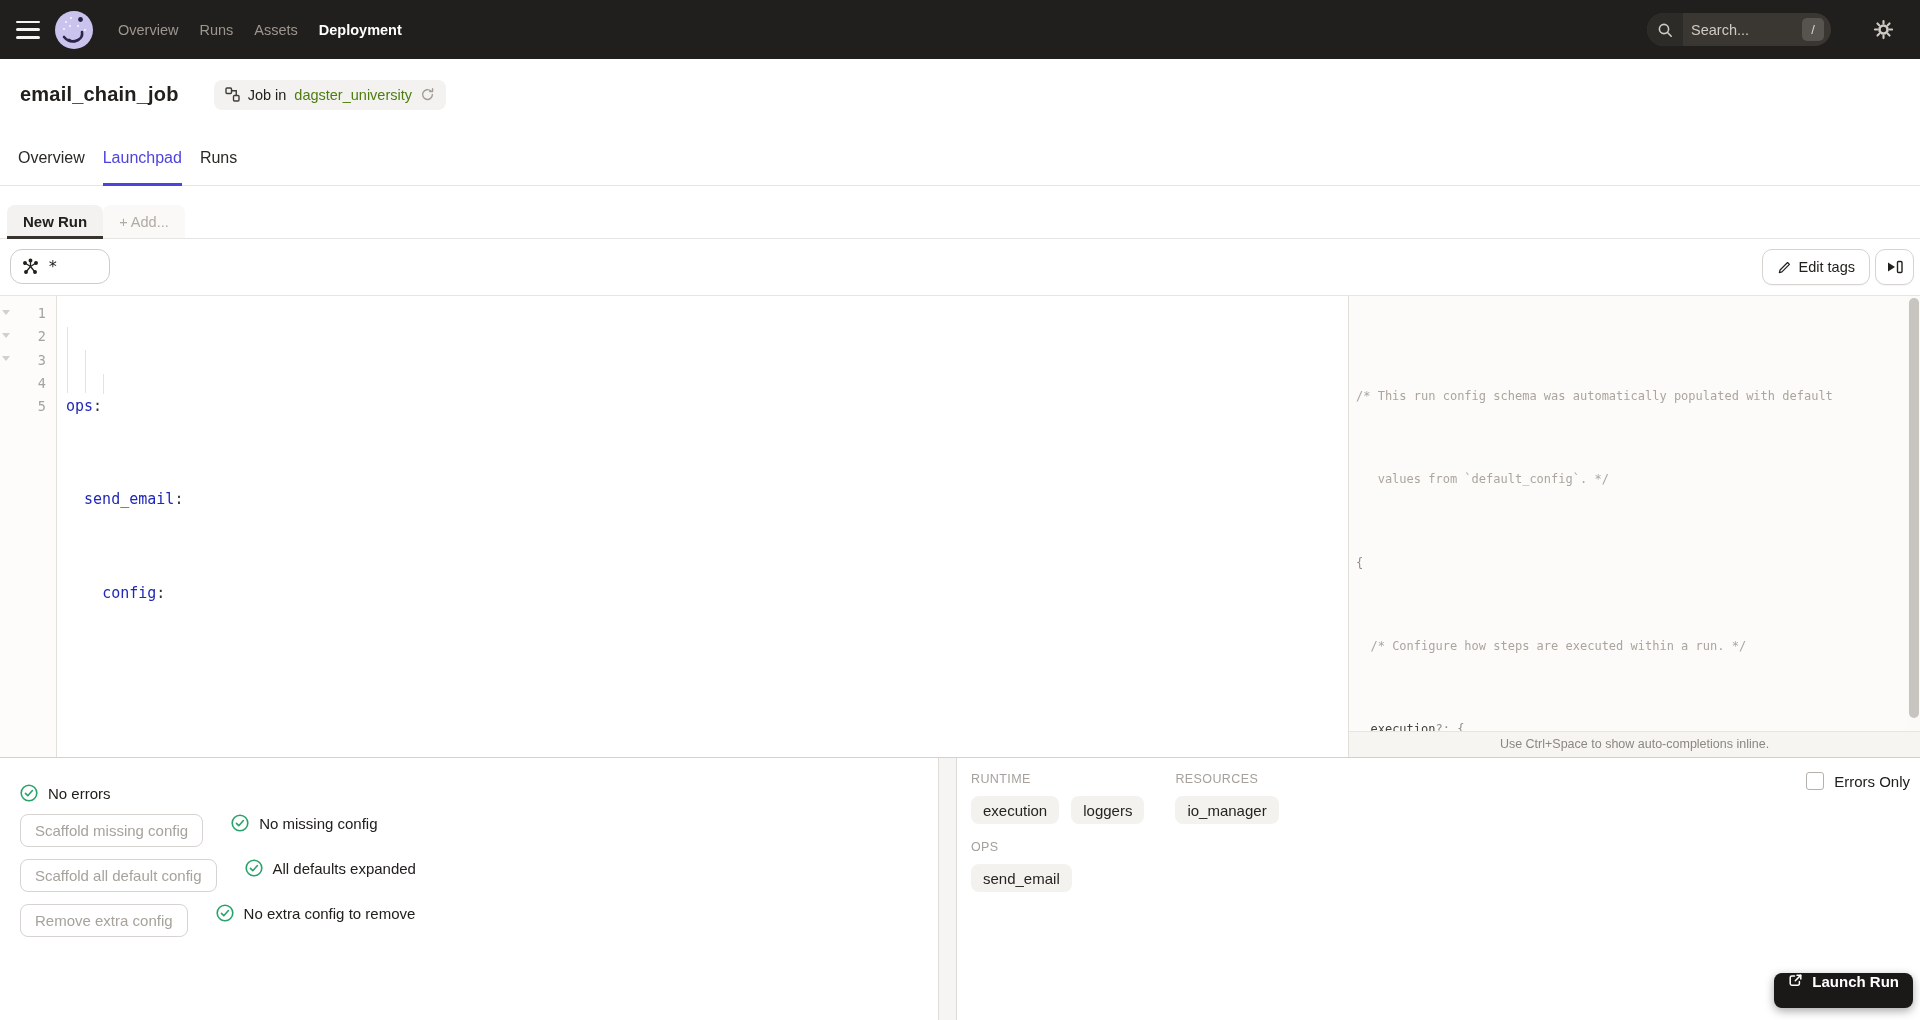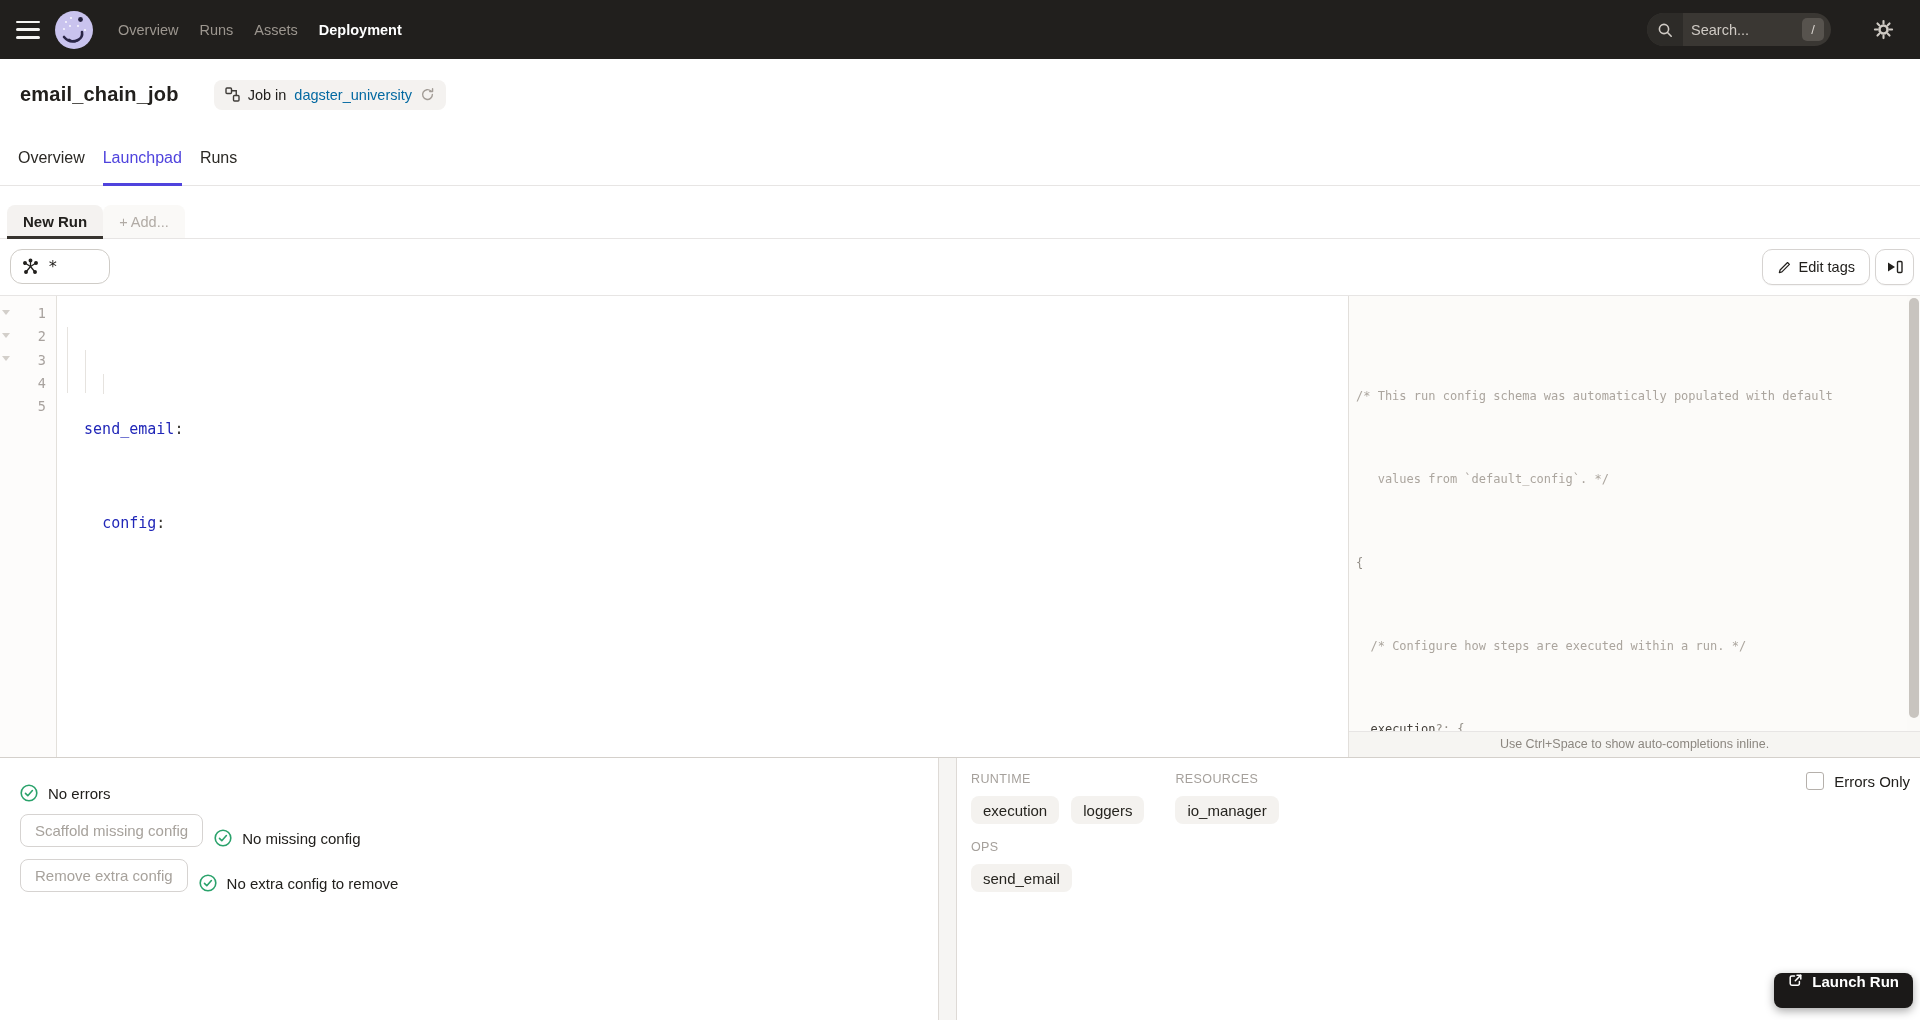--- a/index.html
+++ b/index.html
@@ -24,21 +24,21 @@
   .slash-key { width:22px; height:23px; background:#57534e; border-radius:5px; color:#d8d4cf;
     font-size:13px; display:flex; align-items:center; justify-content:center; margin-right:7px; }
   .gear { margin-left:42px; margin-right:12px; display:flex; align-items:center; cursor:pointer; }
 
   
   .pagehead { position:absolute; top:59px; left:0; width:1920px; height:71px;
     display:flex; align-items:center; padding-left:20px; }
   .page-title { font-size:20px; font-weight:700; letter-spacing:.2px; }
   .job-badge { margin-left:35px; height:30px; background:#f4f2f0; border-radius:8px;
     display:flex; align-items:center; gap:8px; padding:0 11px; font-size:14.5px; }
-  .job-badge a { color:#0369a1; text-decoration:none; cursor:pointer; }
+  .job-badge a { color:#4d7c0f; text-decoration:none; cursor:pointer; }
 
   
   .tabs-row { position:absolute; top:130px; left:0; width:1920px; height:56px;
     border-bottom:1px solid #e7e5e4; display:flex; align-items:stretch; padding-left:18px; gap:18px; }
   .tab { display:flex; align-items:center; font-size:16px; color:#2b2925; cursor:pointer; position:relative; }
   .tab.active { color:#4f43dd; }
   .tab.active::after { content:""; position:absolute; left:0; right:0; bottom:-1px; height:3px; background:#4f43dd; }
 
   
   .jobtabs-row { position:absolute; top:205px; left:0; width:1920px; height:34px;
@@ -94,21 +94,21 @@
 
   
   .bottom { position:absolute; top:757px; left:0; width:1920px; height:263px;
     border-top:1px solid #d4d0cb; display:flex; background:#fff; }
   .bottom-left { width:938px; padding:14px 0 0 20px; }
   .splitter { width:19px; background:#f6f5f3; border-left:1px solid #dedad6; border-right:1px solid #dedad6; cursor:col-resize; }
   .bottom-right { flex:1; position:relative; padding:14px 0 0 14px; }
   .sec-label { font-size:12.5px; color:#a5a09b; letter-spacing:.4px; }
   .check-row { display:flex; align-items:center; gap:10px; font-size:15px; color:#22201d; }
   .mt12 { margin-top:12px; } .mt18 { margin-top:18px; }
-  .action-row { display:flex; align-items:flex-end; gap:11px; margin-top:12px; }
+  .action-row { display:flex; align-items:flex-start; gap:28px; margin-top:12px; }
   .action-btn { height:33px; padding:0 14px; border:1px solid #d6d3d1; border-radius:8px;
     background:#fff; color:#a7a29c; font-size:15px; font-family:"Liberation Sans", sans-serif; cursor:pointer; }
   .summary-cols { display:flex; gap:31px; }
   .chips { display:flex; gap:12px; margin-top:10px; }
   .chip { height:28px; padding:0 12px; background:#f4f2ef; border-radius:8px;
     display:flex; align-items:center; font-size:15px; color:#26241f; }
   .ops-section { margin-top:16px; }
   .errors-only { position:absolute; top:14px; right:10px; display:flex; align-items:center; gap:10px; font-size:15px; }
   .checkbox { width:18px; height:18px; border:1.5px solid #b5b0ab; border-radius:3px; background:#fff; cursor:pointer; }
   .launch-btn { position:absolute; right:7px; bottom:12px; height:35px; padding:0 14px;
@@ -248,20 +248,21 @@
         <div class="gn">5</div>
       </div>
     <div class="fold-gutter">
       <div class="fold-arrow" style="top:14px"></div>
       <div class="fold-arrow" style="top:37px"></div>
       <div class="fold-arrow" style="top:60px"></div>
     </div>
     <div class="code">
       
     
+        <div class="cl"><span></span><span class="k">ops</span><span class="p">:</span><span class="v"></span></div>
       
         <div class="cl"><span>  </span><span class="k">send_email</span><span class="p">:</span><span class="v"></span></div>
       
         <div class="cl"><span>    </span><span class="k">config</span><span class="p">:</span><span class="v"></span></div>
       
       
         
       </div>
     <div class="guide" style="left:67px; top:31px; height:66px;"></div>
     <div class="guide" style="left:85px; top:54px; height:43px;"></div>
@@ -336,20 +337,30 @@
           <button class="action-btn">Scaffold missing config</button>
           <div class="check-row">
             <svg width="18" height="18" viewBox="0 0 18 18">
               <circle cx="9" cy="9" r="7.8" fill="none" stroke="#2aa26b" stroke-width="1.6"></circle>
               <path d="M5.5 9.4 l2.3 2.3 4.6-5.2" fill="none" stroke="#2aa26b" stroke-width="1.6" stroke-linecap="round" stroke-linejoin="round"></path>
             </svg>
             <span>No missing config</span>
           </div>
         </div>
 
+        <div class="action-row">
+          <button class="action-btn">Scaffold all default config</button>
+          <div class="check-row">
+            <svg width="18" height="18" viewBox="0 0 18 18">
+              <circle cx="9" cy="9" r="7.8" fill="none" stroke="#2aa26b" stroke-width="1.6"></circle>
+              <path d="M5.5 9.4 l2.3 2.3 4.6-5.2" fill="none" stroke="#2aa26b" stroke-width="1.6" stroke-linecap="round" stroke-linejoin="round"></path>
+            </svg>
+            <span>All defaults expanded</span>
+          </div>
+        </div>
 
         <div class="action-row">
           <button class="action-btn">Remove extra config</button>
           <div class="check-row">
             <svg width="18" height="18" viewBox="0 0 18 18">
               <circle cx="9" cy="9" r="7.8" fill="none" stroke="#2aa26b" stroke-width="1.6"></circle>
               <path d="M5.5 9.4 l2.3 2.3 4.6-5.2" fill="none" stroke="#2aa26b" stroke-width="1.6" stroke-linecap="round" stroke-linejoin="round"></path>
             </svg>
             <span>No extra config to remove</span>
           </div>

